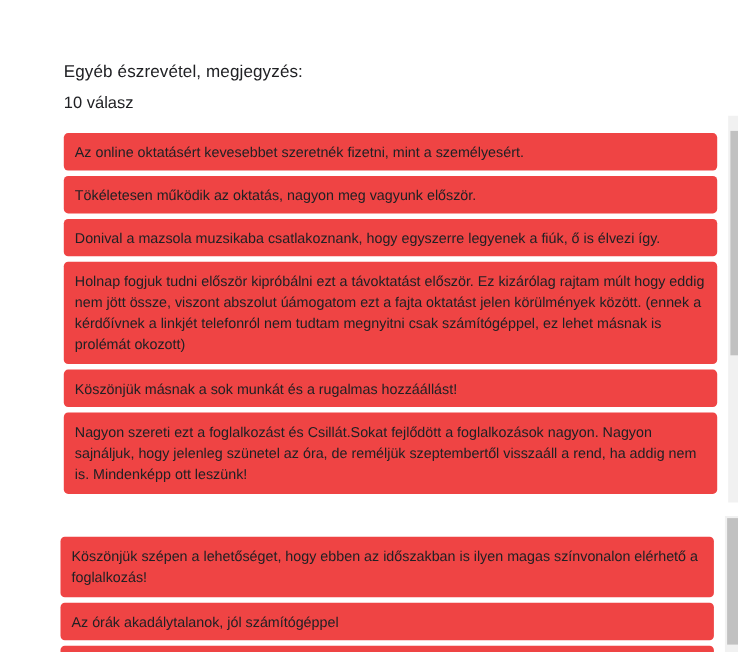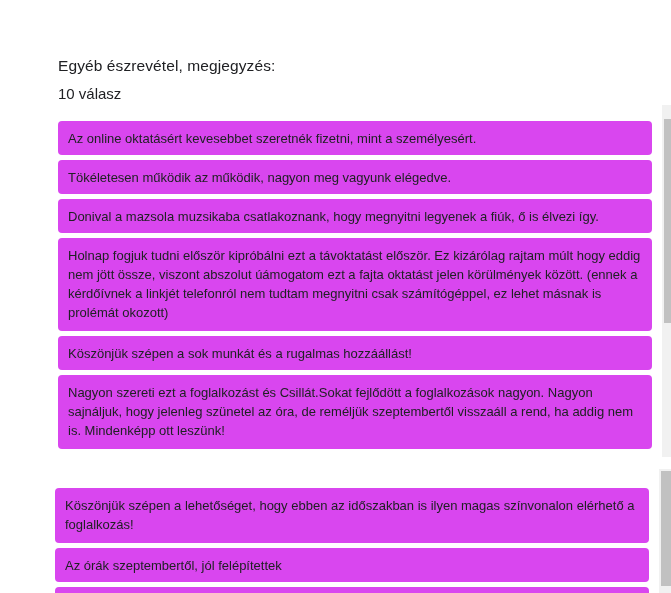--- a/index.html
+++ b/index.html
@@ -15,21 +15,21 @@
     .response-count {
       position: absolute; left: 10px; top: 37px;
       font-size: 15px; color: #202124;
     }
     .panel { position: absolute; }
     .panel-upper { left: 10px; top: 73px; width: 652px; height: 352px; overflow: hidden; }
     .panel-lower { left: 7px; top: 437px; width: 652px; height: 136px; overflow: hidden; }
     .cards { position: absolute; left: 0; top: 0; width: 626px; }
     .panel-lower .cards { left: 0; top: 3px; width: 626px; }
     .card {
-      background: #d946ef; border-radius: 4px;
+      background: #ef4444; border-radius: 4px;
       font-size: 13px; line-height: 19px; color: #202124;
       padding: 8px 10px 9px 10px; margin-bottom: 5px;
     }
     .card.single { height: 34px; }
     .scrollbar {
       position: absolute; right: 0; top: 0; width: 17px; height: 100%;
       background: #f1f1f1;
     }
     .scroll-up, .scroll-down {
       position: absolute; left: 0; width: 17px; height: 14px;
@@ -47,38 +47,38 @@
 </head>
 <body>
 
 <div class="root">
   <div class="question-title">Egyéb észrevétel, megjegyzés:</div>
   <div class="response-count">10 válasz</div>
 
   <div class="panel panel-upper">
     <div class="cards">
       <div class="card single">Az online oktatásért kevesebbet szeretnék fizetni, mint a személyesért.</div>
-      <div class="card single">Tökéletesen működik az működik, nagyon meg vagyunk elégedve.</div>
-      <div class="card single">Donival a mazsola muzsikaba csatlakoznank, hogy megnyitni legyenek a fiúk, ő is élvezi így.</div>
+      <div class="card single">Tökéletesen működik az oktatás, nagyon meg vagyunk először.</div>
+      <div class="card single">Donival a mazsola muzsikaba csatlakoznank, hogy egyszerre legyenek a fiúk, ő is élvezi így.</div>
       <div class="card">Holnap fogjuk tudni először kipróbálni ezt a távoktatást először. Ez kizárólag rajtam múlt hogy eddig nem jött össze, viszont abszolut úámogatom ezt a fajta oktatást jelen körülmények között. (ennek a kérdőívnek a linkjét telefonról nem tudtam megnyitni csak számítógéppel, ez lehet másnak is prolémát okozott)</div>
-      <div class="card single">Köszönjük szépen a sok munkát és a rugalmas hozzáállást!</div>
+      <div class="card single">Köszönjük másnak a sok munkát és a rugalmas hozzáállást!</div>
       <div class="card">Nagyon szereti ezt a foglalkozást és Csillát.Sokat fejlődött a foglalkozások nagyon. Nagyon sajnáljuk, hogy jelenleg szünetel az óra, de reméljük szeptembertől visszaáll a rend, ha addig nem is. Mindenképp ott leszünk!</div>
 
     </div>
     <div class="scrollbar">
       <div class="scroll-up">▲</div>
       <div class="thumb"></div>
       <div class="scroll-down">▼</div>
     </div>
   </div>
 
   <div class="panel panel-lower">
     <div class="cards">
       <div class="card">Köszönjük szépen a lehetőséget, hogy ebben az időszakban is ilyen magas színvonalon elérhető a foglalkozás!</div>
-      <div class="card single">Az órák szeptembertől, jól felépítettek</div>
+      <div class="card single">Az órák akadálytalanok, jól számítógéppel</div>
       <div class="card single">Holnap</div>
     </div>
     <div class="scrollbar">
       <div class="thumb"></div>
       <div class="scroll-down">▼</div>
     </div>
   </div>
 </div>
 
 </body></html>

